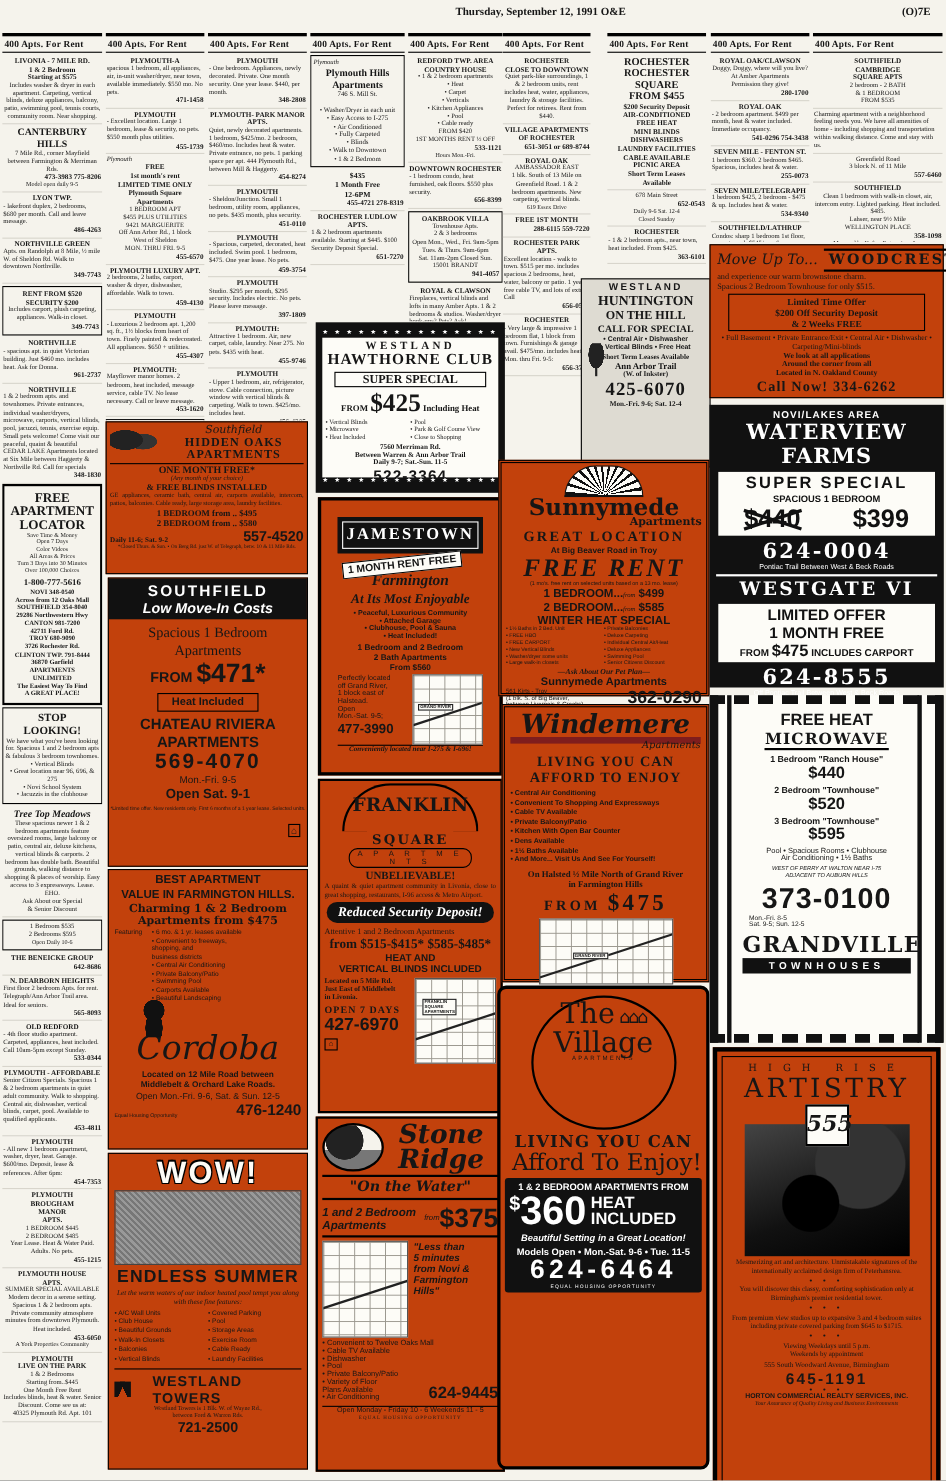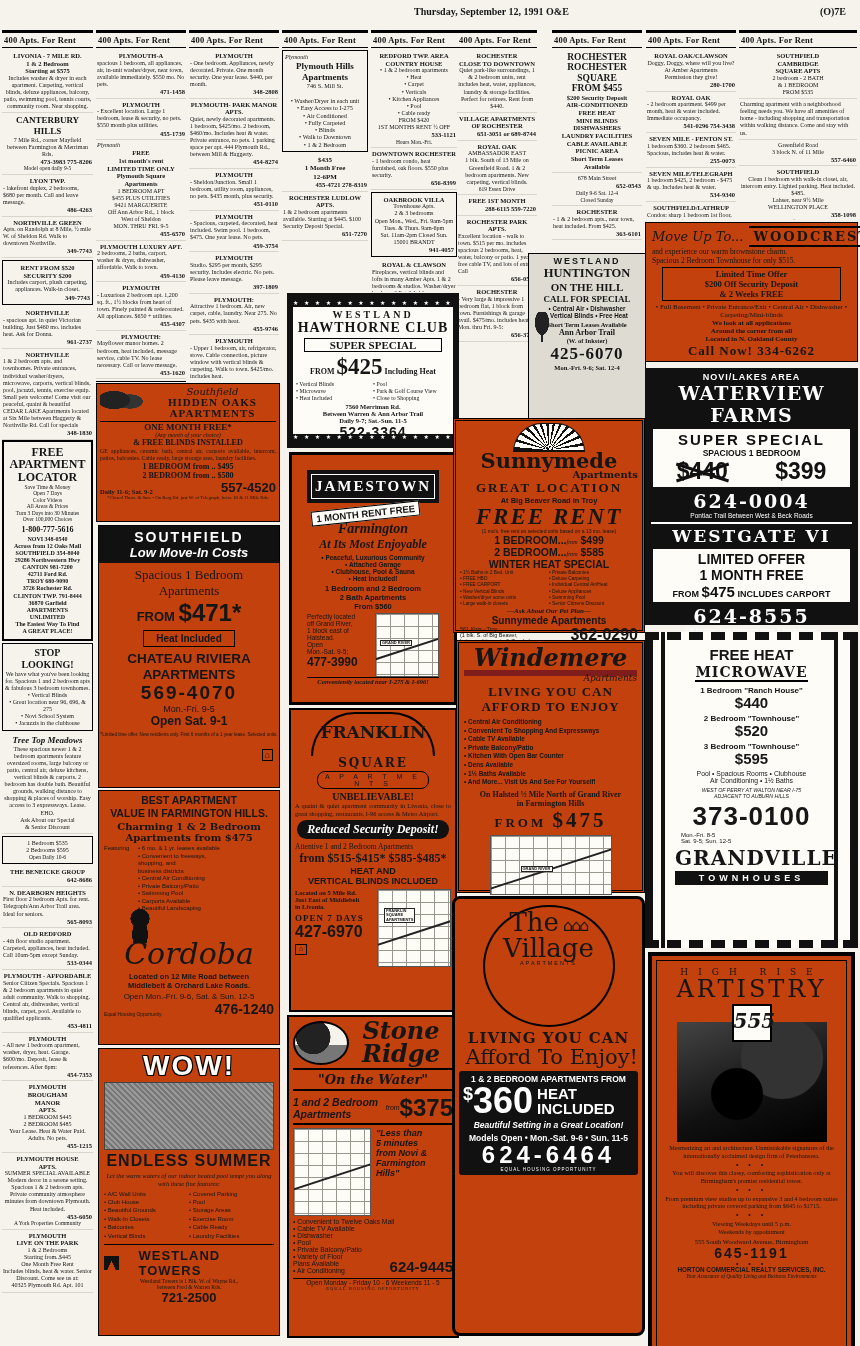--- a/index.html
+++ b/index.html
@@ -927,21 +927,21 @@
     <div class="l1">LIVING YOU CAN</div>
     <div class="l2">Afford To Enjoy!</div>
     <div class="blk">
       <div class="off">1 &amp; 2 BEDROOM APARTMENTS FROM</div>
       <div class="prrow">
         <div class="pr"><sup>$</sup><span>360</span></div>
         <div class="heat pre">HEAT
 INCLUDED</div>
       </div>
       <div class="bs">Beautiful Setting in a Great Location!</div>
-      <div class="mo">Models Open • Mon.-Sat. 9-6 • Sun. 11-5</div>
+      <div class="mo">Models Open • Mon.-Sat. 9-6 • Tue. 11-5</div>
       <div class="ph">624-6464</div>
       <div class="eho">EQUAL HOUSING OPPORTUNITY</div>
     </div>
   </div>
 
   <div class="ad" id="woodcrest">
     <div class="top">
       <div class="mut">Move Up To...</div>
       <div class="logo">WOODCREST</div>
     </div>

